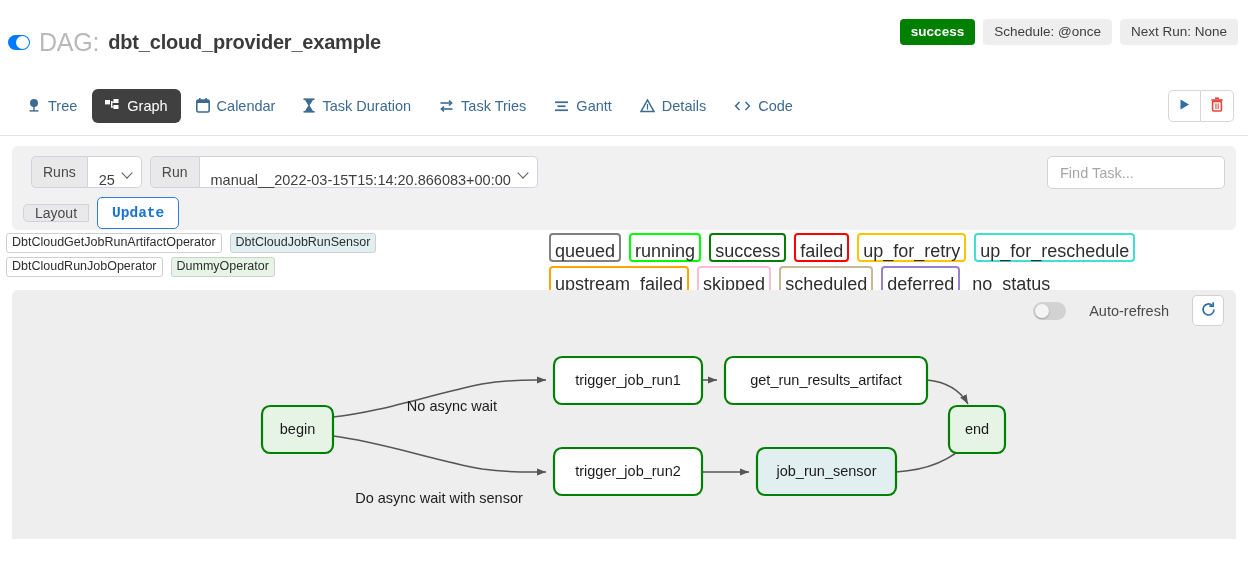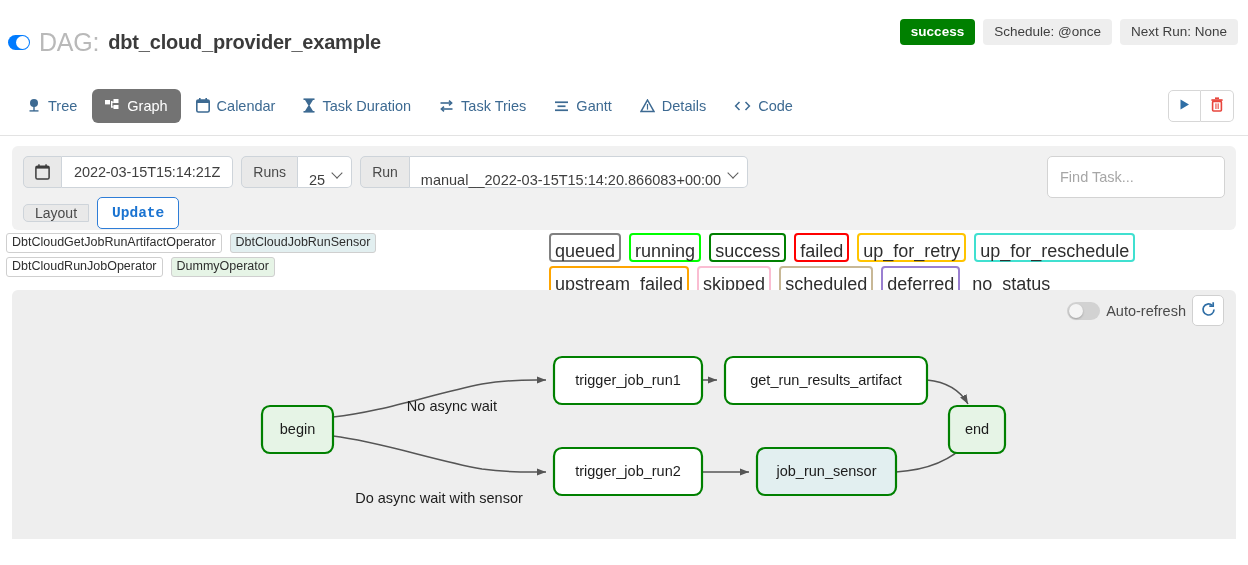--- a/index.html
+++ b/index.html
@@ -105,21 +105,21 @@
     gap: 7px;
     padding: 9px 13px;
     border-radius: 6px;
     color: #3d6a92;
     font-size: 14.5px;
     text-decoration: none;
     white-space: nowrap;
     cursor: pointer;
   }
   .tab.active {
-    background: #737373;
+    background: #404040;
     color: #ffffff;
   }
   .tab .ico { display: flex; align-items: center; }
   .tab svg { display: block; }
 
   .tabbar-actions {
     position: absolute;
     right: 14px;
     top: 14px;
     display: flex;
@@ -217,21 +217,21 @@
     cursor: pointer;
     display: flex;
     align-items: center;
     font-family: Liberation Mono, monospace;
   }
   .find-task {
     position: absolute;
     right: 11px;
     top: 10px;
     width: 178px;
-    height: 42px;
+    height: 33px;
     border: 1px solid #d3d3d3;
     border-radius: 5px;
     background: #ffffff;
     padding: 0 12px;
     font-size: 14.5px;
     color: #a6a6a6;
     font-family: "Liberation Sans", sans-serif;
   }
   .find-task::placeholder { color: #a6a6a6; }
 
@@ -294,21 +294,21 @@
     border-radius: 6px 6px 0 0;
     position: relative;
     overflow: hidden;
   }
   .graph-toolbar {
     position: absolute;
     right: 12px;
     top: 5px;
     display: flex;
     align-items: center;
-    gap: 6px;
+    gap: 23px;
     z-index: 5;
   }
   .switch {
     width: 33px;
     height: 18px;
     border-radius: 10px;
     background: #d2d2d2;
     position: relative;
     cursor: pointer;
     flex: 0 0 auto;
@@ -489,31 +489,20 @@
             <rect x="5.4" y="6.4" width="1.1" height="5.6" fill="#e8453c"></rect>
             <rect x="7.6" y="6.4" width="1.1" height="5.6" fill="#e8453c"></rect>
           </svg>
       </span>
     </div>
   </div>
 </div>
 
 <div class="filter-panel">
   <div class="ctl-row">
-    <div class="ig">
-      <span class="ig-addon">
-        <svg width="15" height="16" viewBox="0 0 15 16">
-            <rect x="0.9" y="2.2" width="13.2" height="12.8" rx="1.6" fill="none" stroke="#3c3c3c" stroke-width="1.5"></rect>
-            <rect x="0.9" y="2.2" width="13.2" height="2.4" fill="#3c3c3c"></rect>
-            <rect x="3.2" y="0.3" width="1.5" height="2.6" fill="#3c3c3c"></rect>
-            <rect x="10.3" y="0.3" width="1.5" height="2.6" fill="#3c3c3c"></rect>
-          </svg>
-      </span>
-      <span class="ig-field">2022-03-15T15:14:21Z</span>
-    </div>
     <span class="gap"></span>
     <div class="ig">
       <span class="ig-addon">Runs</span>
       <span class="ig-select">25</span>
     </div>
     <span class="gap"></span>
     <div class="ig">
       <span class="ig-addon">Run</span>
       <span class="ig-select">manual__2022-03-15T15:14:20.866083+00:00</span>
     </div>

